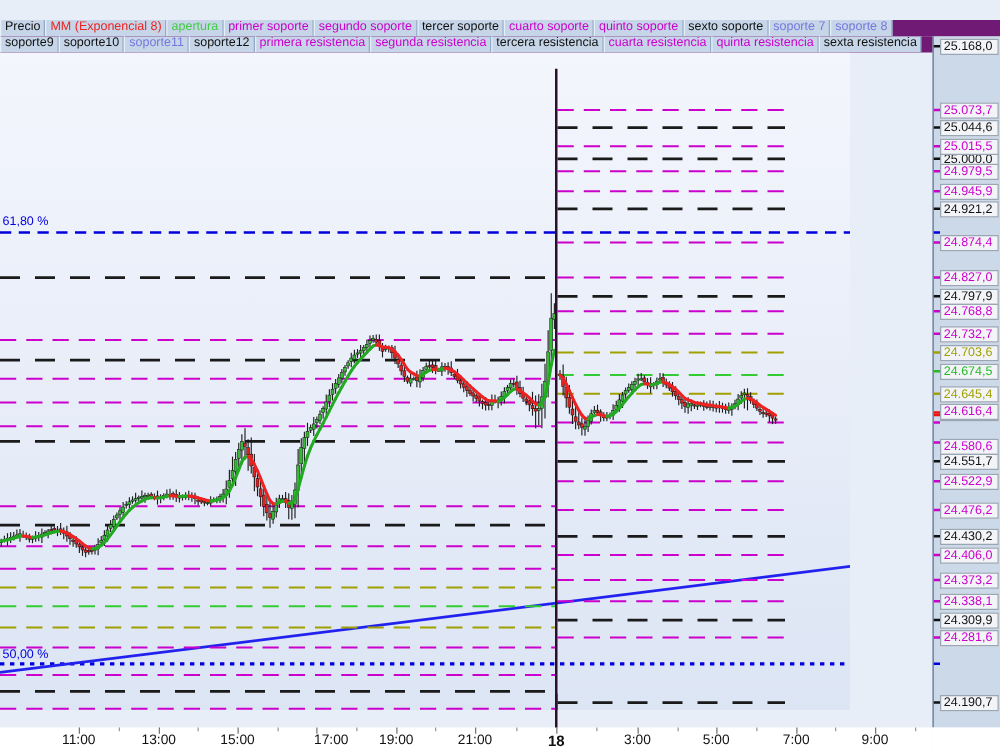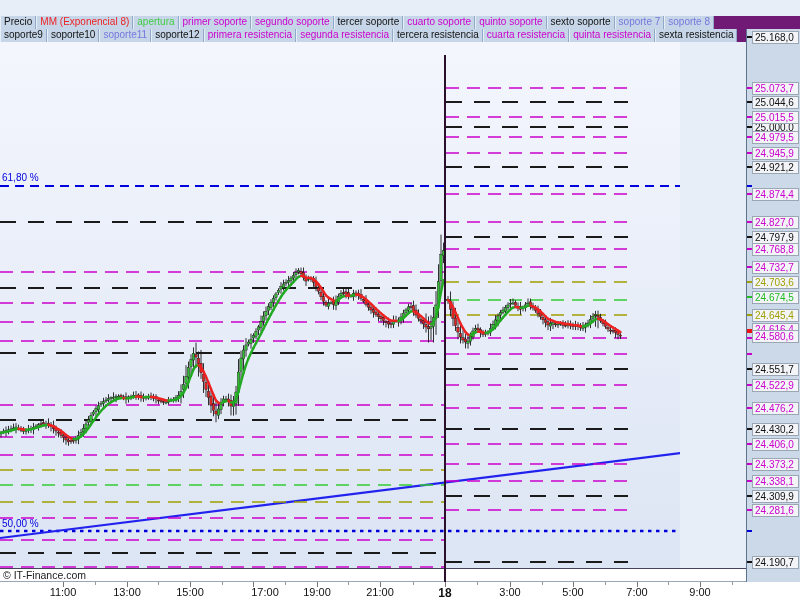--- a/index.html
+++ b/index.html
@@ -900,21 +900,21 @@
       <div class="pricebox" style="top: 231.5px; color: rgb(204, 0, 204);">24.732,7</div>
       <div class="ytick" style="top: 252px; background: rgb(160, 160, 0);"></div>
       <div class="pricebox" style="top: 246.5px; color: rgb(160, 160, 0);">24.703,6</div>
       <div class="ytick" style="top: 267px; background: rgb(34, 187, 34);"></div>
       <div class="pricebox" style="top: 261.5px; color: rgb(34, 187, 34);">24.674,5</div>
       <div class="ytick" style="top: 285px; background: rgb(160, 160, 0);"></div>
       <div class="pricebox" style="top: 279.5px; color: rgb(160, 160, 0);">24.645,4</div>
       <div class="ytick" style="top: 308px; background: rgb(204, 0, 204);"></div>
       <div class="pricebox" style="top: 294px; color: rgb(204, 0, 204);">24.616,4</div>
       <div class="ytick" style="top: 324px; background: rgb(204, 0, 204);"></div>
-      <div class="pricebox" style="top: 301px; color: rgb(204, 0, 204);">24.580,6</div>
+      <div class="pricebox" style="top: 322px; color: rgb(204, 0, 204);">24.580,6</div>
       <div class="ytick" style="top: 339px; background: rgb(17, 17, 17);"></div>
       <div class="pricebox" style="top: 333.5px; color: rgb(17, 17, 17);">24.551,7</div>
       <div class="ytick" style="top: 355px; background: rgb(204, 0, 204);"></div>
       <div class="pricebox" style="top: 349.5px; color: rgb(204, 0, 204);">24.522,9</div>
       <div class="ytick" style="top: 378px; background: rgb(204, 0, 204);"></div>
       <div class="pricebox" style="top: 372.5px; color: rgb(204, 0, 204);">24.476,2</div>
       <div class="ytick" style="top: 399px; background: rgb(17, 17, 17);"></div>
       <div class="pricebox" style="top: 393.5px; color: rgb(17, 17, 17);">24.430,2</div>
       <div class="ytick" style="top: 414px; background: rgb(204, 0, 204);"></div>
       <div class="pricebox" style="top: 408.5px; color: rgb(204, 0, 204);">24.406,0</div>
@@ -926,21 +926,20 @@
       <div class="pricebox" style="top: 460.5px; color: rgb(17, 17, 17);">24.309,9</div>
       <div class="ytick" style="top: 480px; background: rgb(204, 0, 204);"></div>
       <div class="pricebox" style="top: 474.5px; color: rgb(204, 0, 204);">24.281,6</div>
       <div class="ytick" style="top: 532px; background: rgb(17, 17, 17);"></div>
       <div class="pricebox" style="top: 526.5px; color: rgb(17, 17, 17);">24.190,7</div>
       <div class="ytick" style="top: 156px; background: rgb(0, 0, 221);"></div>
       <div class="ytick" style="top: 501px; background: rgb(0, 0, 221);"></div>
       <div class="ytick" style="top: 302px; background: rgb(238, 17, 17);"></div>
     </div>
 
-  <div class="copyright">© IT-Finance.com</div>
   <div class="xaxis" id="xaxis">
       <div class="xtick" style="left: 63px; height: 5px;"></div>
       <div class="xlab" style="left: 63px;">11:00</div>
       <div class="xtick" style="left: 127px; height: 5px;"></div>
       <div class="xlab" style="left: 127px;">13:00</div>
       <div class="xtick" style="left: 190px; height: 5px;"></div>
       <div class="xlab" style="left: 190px;">15:00</div>
       <div class="xtick" style="left: 253px; height: 5px;"></div>
       <div class="xlab" style="left: 265px;">17:00</div>
       <div class="xtick" style="left: 317px; height: 5px;"></div>

